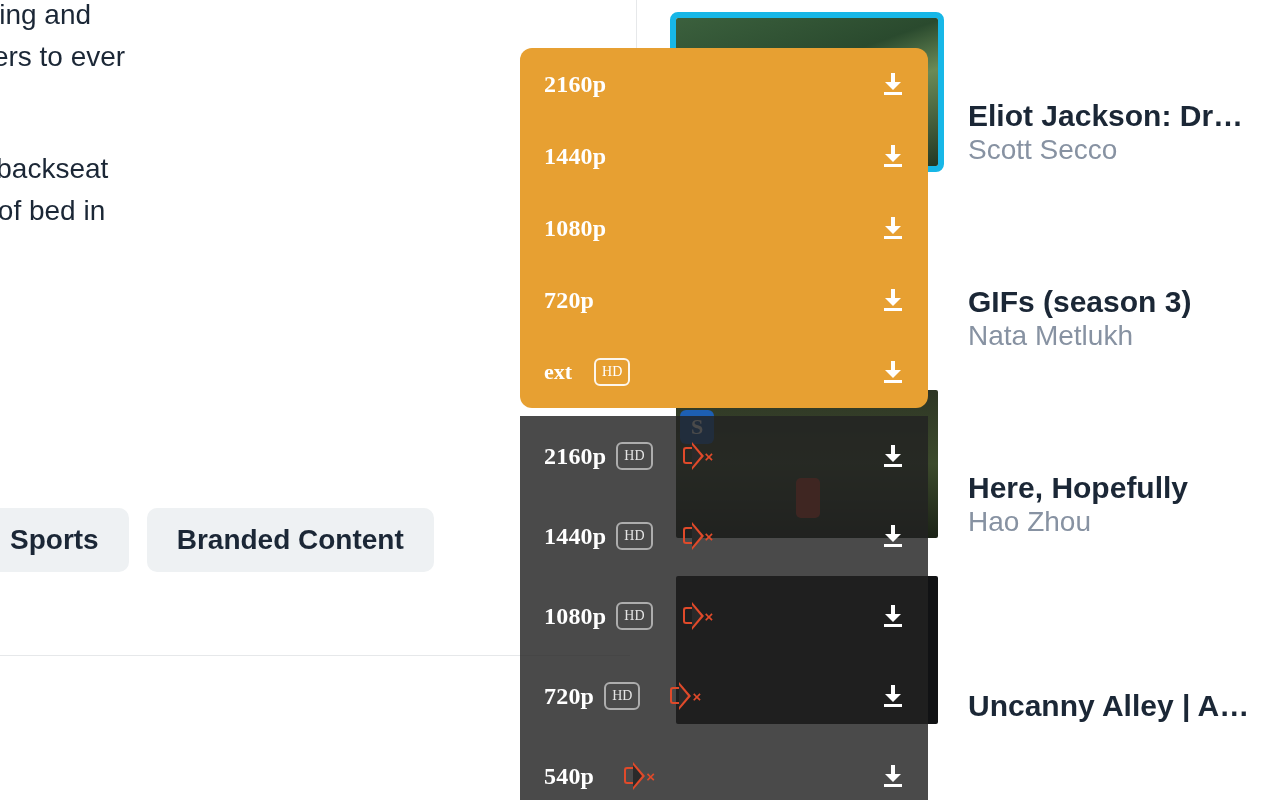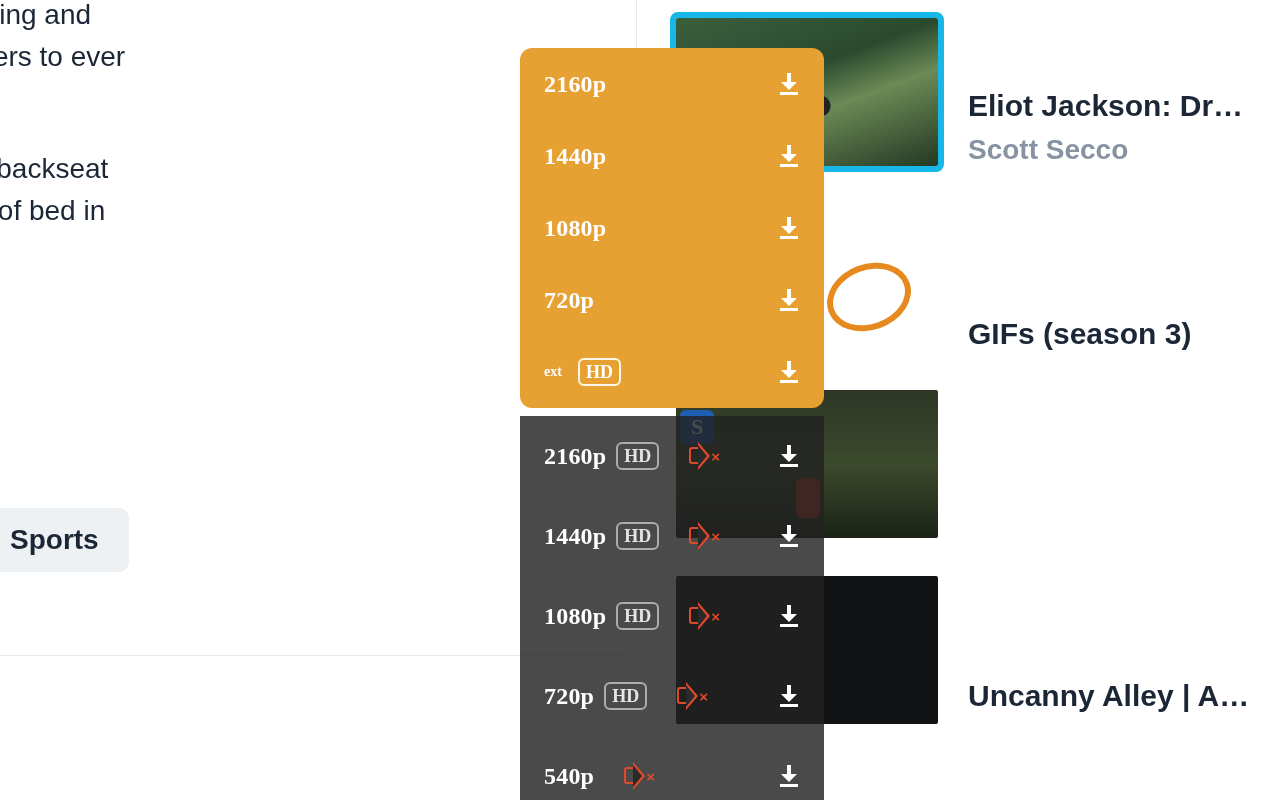--- a/index.html
+++ b/index.html
@@ -22,85 +22,86 @@
   .hr { position: absolute; top: 655px; left: -50px; width: 680px; height: 1px; background: #e6e8ea; }
 
   
   .rel-col { position: absolute; top: 18px; left: 676px; width: 600px; }
   .rel-item { display: flex; align-items: flex-end; gap: 30px; margin-bottom: 38px; }
   .thumb { width: 262px; height: 148px; border-radius: 2px; position: relative; flex-shrink: 0; overflow: hidden; }
   .thumb .img { position: absolute; inset: 0; }
   .thumb.active { outline: 6px solid #17b7e7; outline-offset: 0; }
   .rel-text { padding-top: 22px; }
   .rel-title { color: #1b2736; font-size: 30px; font-weight: 700; line-height: 1.2; white-space: nowrap; overflow: hidden; text-overflow: ellipsis; max-width: 300px; }
-  .rel-author { color: #8792a2; font-size: 28px; font-weight: 700; margin-top: 10px; }
+  .rel-author { color: #8792a2; font-size: 28px; font-weight: 400; margin-top: 0; }
 
   
   .img-1 { background: linear-gradient(160deg,#3b603d 0%,#2a4a2e 40%,#6b8a56 60%,#233823 100%); }
   .img-2 { background: #ffffff; }
   .img-3 { background: linear-gradient(180deg,#0a0a0a 0%,#1a1412 40%,#0a0a0a 100%); }
   .img-4 { background: linear-gradient(180deg,#2e3625 0%,#3c4a2c 50%,#1b2216 100%); }
   .img-5 { background: #111214; }
 
   .bike-shape { position:absolute; width:120px; height:80px; background: radial-gradient(circle at 30% 60%, #222 10px, transparent 11px), radial-gradient(circle at 70% 60%, #222 10px, transparent 11px); top:40px; left:60px; }
   .choc-shape { position:absolute; width:100px; height:80px; top:50px; left:140px; background:#fff; }
   .choc-shape::before { content:""; position:absolute; width:74px; height:54px; border:6px solid #e68a1f; border-radius:50%; top:10px; left:10px; transform: rotate(-20deg); }
   .neon-shape { position:absolute; width:300px; height:158px; background:
      linear-gradient(100deg, transparent 40%, #00e0c0 42%, transparent 44%),
      linear-gradient(80deg, transparent 30%, #00d0b0 32%, transparent 34%),
      linear-gradient(95deg, transparent 55%, #00b8a0 57%, transparent 59%);
   }
   .forest-person { position:absolute; width:24px; height:40px; background:#c43a24; top:88px; left:120px; border-radius:5px; }
   .corner-box { position:absolute; top:20px; left:4px; width:34px; height:34px; background:#1d5fb3; border-radius:6px; display:flex; align-items:center; justify-content:center; color:#fff; font-weight:700; font-size:22px; font-family: Georgia, serif; }
 
   
-  .panel { position: absolute; left: 520px; width: 304px; font-family: Georgia, "Times New Roman", serif; }
+  .panel { position: absolute; left: 520px; width: 408px; font-family: Georgia, "Times New Roman", serif; }
   .panel-orange { top: 48px; background: #e7a032; border-radius: 12px; overflow: hidden; z-index: 30; }
   .panel-dark   { top: 416px; background: rgba(34,34,34,0.82); border-radius: 0; z-index: 20; }
 
   .row { display:flex; align-items:center; height:72px; padding:0 24px; color:#fff; }
   .panel-dark .row { height:80px; }
   .row .res { font-size:24px; font-weight:700; letter-spacing:0.2px; }
   .row .spacer { flex:1; }
   .row .hd-badge {
     margin-left:10px; border:2.5px solid rgba(255,255,255,0.9); border-radius:6px;
-    padding:0 6px; font-size:18px; font-weight:700; height:28px; display:flex; align-items:center; color:#fff;
+    padding:0 6px; font-size:14px; font-weight:400; height:28px; display:flex; align-items:center; color:#fff;
   }
   .panel-dark .hd-badge { border-color: rgba(255,255,255,0.55); color: rgba(255,255,255,0.85); }
 
   .mute-icon { margin-left:28px; width:30px; height:30px; position:relative; }
   .mute-icon .spk { position:absolute; width:13px; height:17px; top:6px; left:2px; border:2.5px solid #e04a2a; border-right:none; border-radius:3px 0 0 3px; }
   .mute-icon .triOutline { position:absolute; top:1px; left:11px; width:0;height:0; border-top:14px solid transparent; border-bottom:14px solid transparent; border-left:12px solid #e04a2a; }
   .mute-icon .triInner { position:absolute; top:4px; left:11px; width:0;height:0; border-top:11px solid transparent; border-bottom:11px solid transparent; border-left:9px solid #2a2a2a; }
   .mute-icon .x { position:absolute; top:7px; left:24px; color:#e04a2a; font-size:15px; font-weight:700; font-family: Arial, sans-serif; }
 
   .dl-icon { width:22px; height:22px; position:relative; }
   .dl-icon .shaft { position:absolute; top:0; left:9px; width:4px; height:12px; background:#fff; }
   .dl-icon .head { position:absolute; top:9px; left:3px; width:0; height:0; border-left:8px solid transparent; border-right:8px solid transparent; border-top:8px solid #fff; }
   .dl-icon .bar { position:absolute; bottom:0; left:2px; width:18px; height:3px; background:#fff; }
 
-  .ext-label { font-size:14px; font-weight:700; margin-right:6px; }
+  .ext-label { font-size:22px; font-weight:700; margin-right:12px; }
 
   
   .vline { position:absolute; top:-10px; left:636px; width:1px; height:340px; background:#e6e8ea; }
 </style>
 </head>
 <body>
 
 <div class="frag frag1">
   <span>building and</span><br>
   <span>s riders to ever</span>
 </div>
 <div class="frag frag2">
   <span>ook a backseat</span><br>
   <span>m out of bed in</span>
 </div>
 
 <div class="pill-row">
   <div class="pill">Sports</div>
+  <div class="pill">Branded Content</div>
 </div>
 
 <div class="hr"></div>
 <div class="vline"></div>
 
 <div class="rel-col">
 
   <div class="rel-item">
     <div class="thumb active">
       <div class="img img-1">
@@ -114,31 +115,36 @@
   </div>
 
   <div class="rel-item">
     <div class="thumb">
       <div class="img img-2">
           <div class="choc-shape"></div>
         </div>
     </div>
     <div class="rel-text">
       <div class="rel-title">GIFs (season 3)</div>
+      <div class="rel-author">Nata Metlukh</div>
     </div>
   </div>
 
 
   <div class="rel-item">
     <div class="thumb">
       <div class="img img-4">
         <div class="corner-box">S</div>
         <div class="forest-person"></div>
       </div>
     </div>
+    <div class="rel-text">
+      <div class="rel-title">Here, Hopefully</div>
+      <div class="rel-author">Hao Zhou</div>
+    </div>
   </div>
 
   <div class="rel-item">
     <div class="thumb">
       <div class="img img-5"></div>
     </div>
     <div class="rel-text">
       <div class="rel-title">Uncanny Alley | A…</div>
       <div class="rel-author"></div>
     </div>

